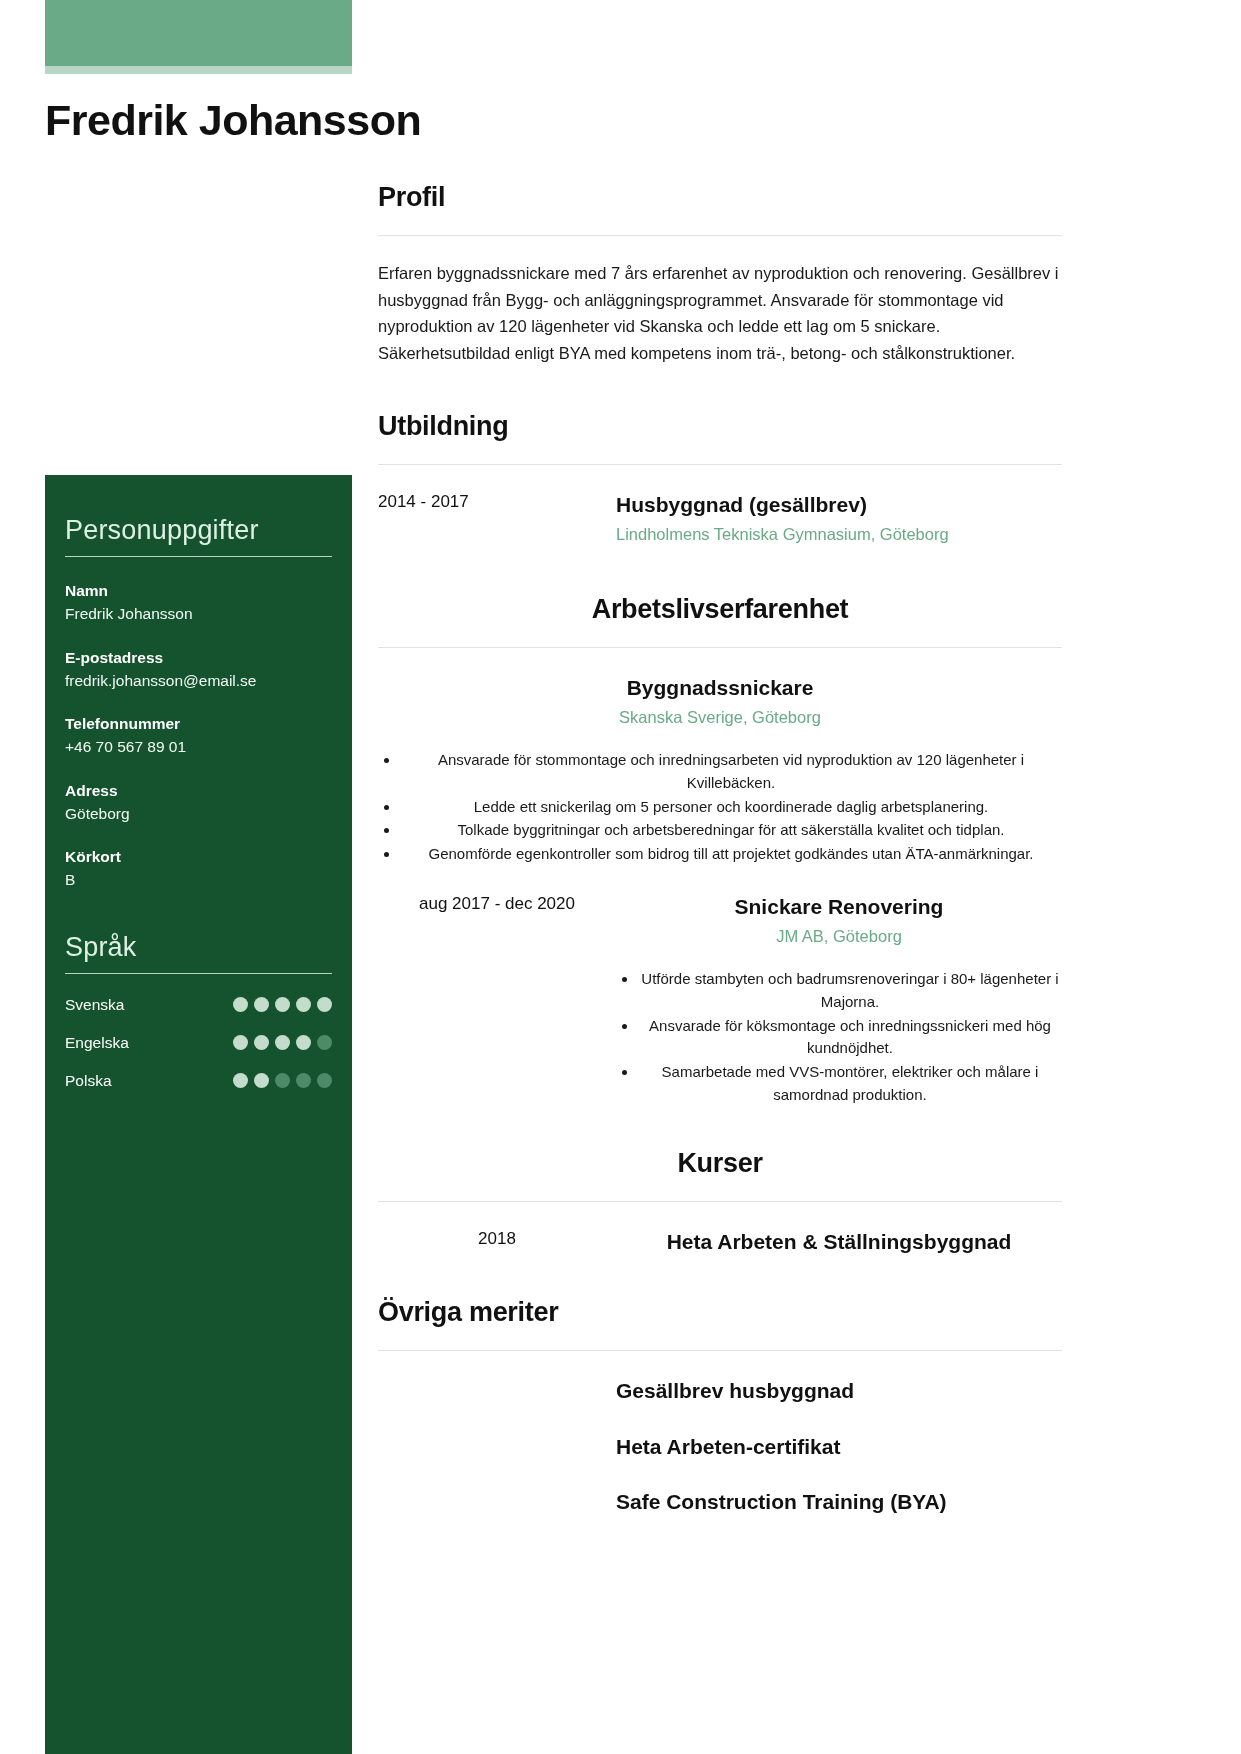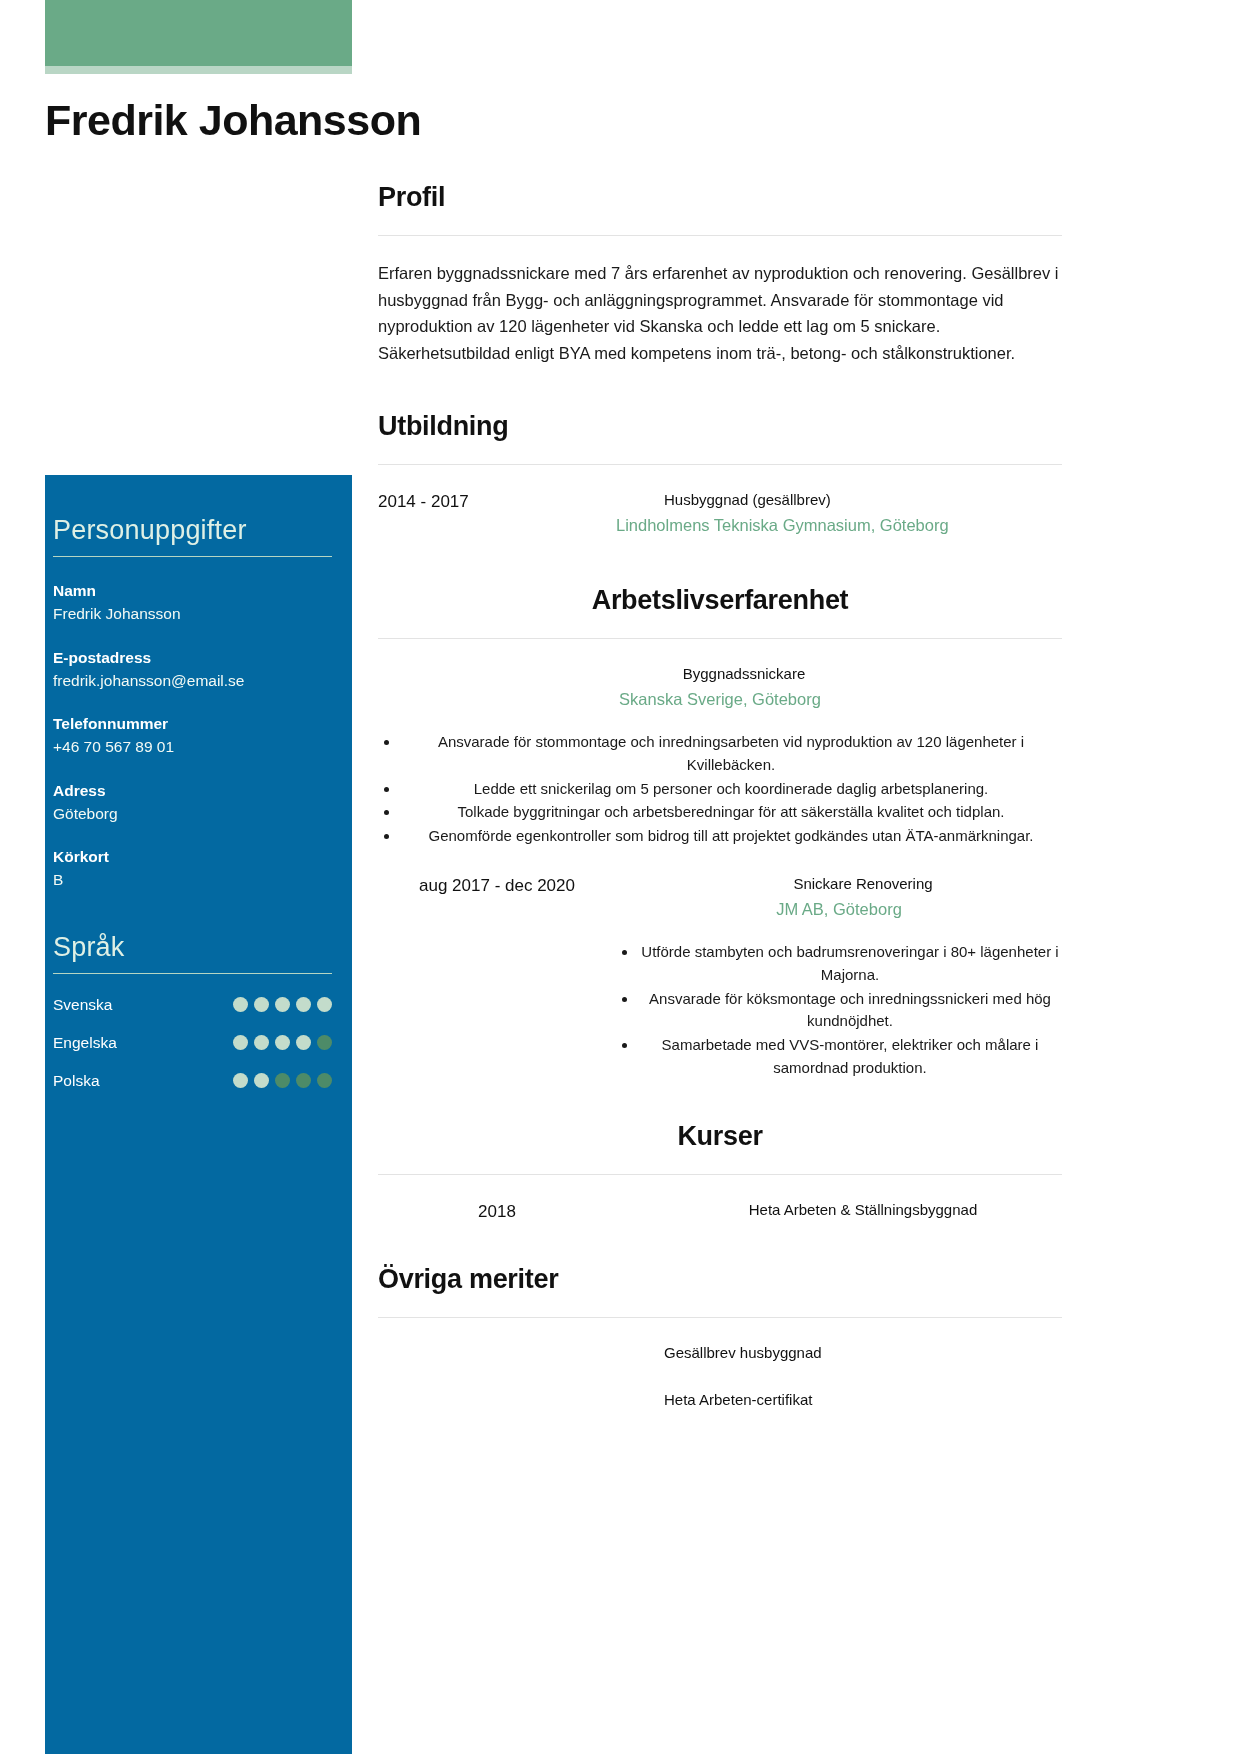--- a/index.html
+++ b/index.html
@@ -27,23 +27,23 @@
   .name{
     position:absolute;left:45px;top:96px;
     font-size:43px;font-weight:bold;letter-spacing:-0.5px;
     color:#111111;
     white-space:nowrap;
   }
 
   
   .sidebar{
     position:absolute;left:45px;top:475px;width:307px;height:1279px;
-    background:#0369a1;
+    background:#14532d;
     box-sizing:border-box;
-    padding:40px 20px 0 8px;
+    padding:40px 20px 0 20px;
     color:#ffffff;
   }
   .side-h{
     font-size:27px;font-weight:400;color:#dff0e5;
     letter-spacing:0.2px;
     padding-bottom:10px;
   }
   .side-rule{
     height:1px;background:#b6d6c3;margin-bottom:22px;width:100%;
   }
@@ -75,21 +75,21 @@
     font-size:16.5px;line-height:1.62;color:#1a1a1a;
     margin-top:24px;margin-bottom:44px;
   }
 
   .entry{display:flex;margin-top:24px;}
   .entry-date{
     width:238px;flex:0 0 238px;
     font-size:17px;font-weight:normal;color:#111111;line-height:1.5;
   }
   .entry-body{flex:1;}
-  .entry-role{font-size:15px;font-weight:normal;color:#111111;line-height:1.5;margin-left:48px;}
+  .entry-role{font-size:21px;font-weight:bold;color:#111111;line-height:1.5;}
   .entry-org{font-size:16.5px;color:#6aaa87;line-height:1.55;margin-top:2px;}
   .entry-list{margin:18px 0 0 0;padding-left:22px;}
   .entry-list li{
     font-size:15px;line-height:1.52;color:#1a1a1a;margin-bottom:1px;
   }
   .block-gap-edu{margin-bottom:46px;}
   .block-gap{margin-bottom:40px;text-align:center;}
 </style>
 </head>
 <body>
@@ -245,18 +245,21 @@
             </div>
           </div>
           <div class="entry">
             <div class="entry-date"></div>
             <div class="entry-body">
               <div class="entry-role">Heta Arbeten-certifikat</div>
             </div>
           </div>
           <div class="entry">
             <div class="entry-date"></div>
+            <div class="entry-body">
+              <div class="entry-role">Safe Construction Training (BYA)</div>
+            </div>
           </div>
         </div>
     </section>
 
   </main>
 </div>
 
 </body></html>

